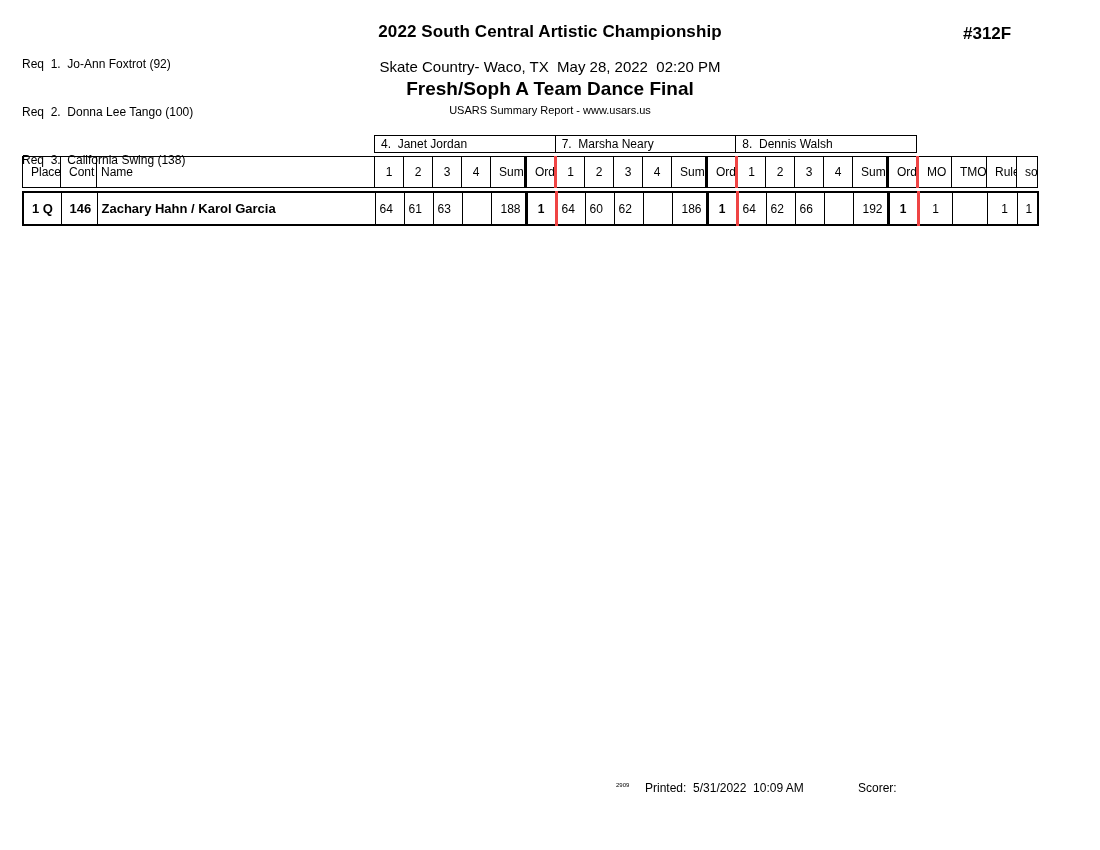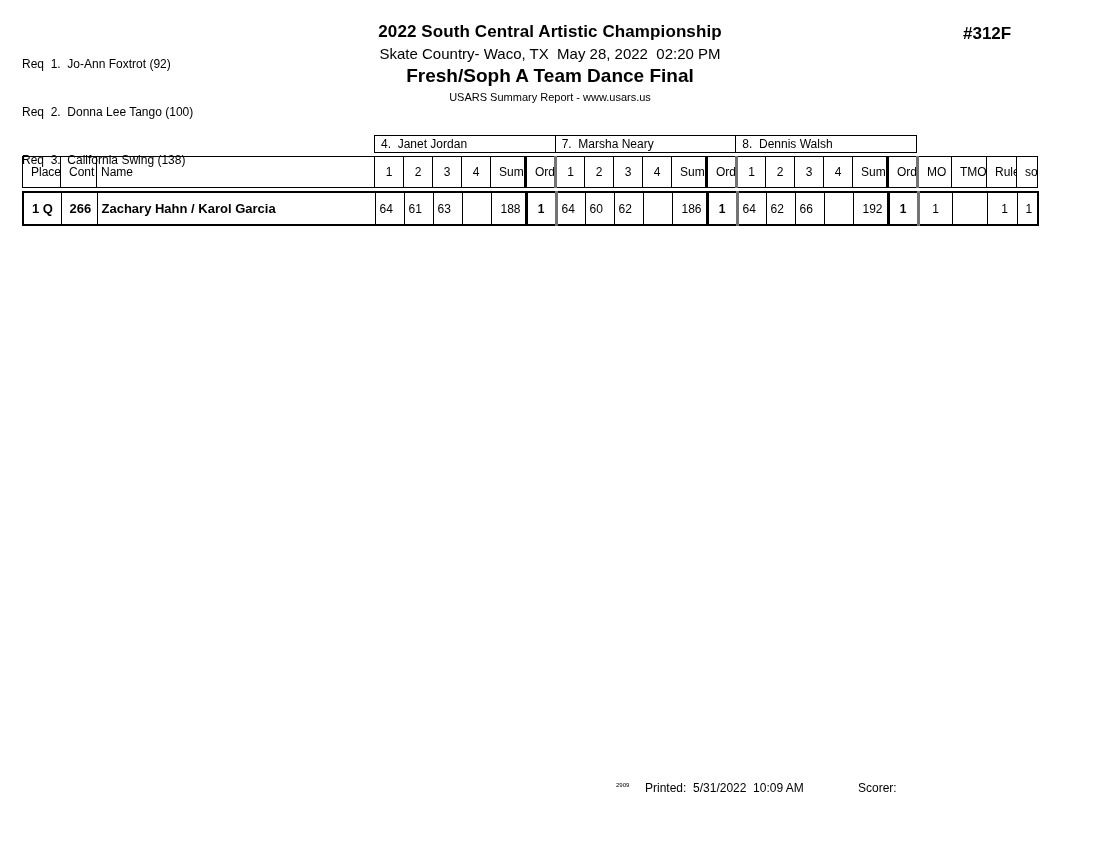--- a/index.html
+++ b/index.html
@@ -6,39 +6,39 @@
   html,body { background:#ffffff; }
   .page {
     position:relative; width:1100px; height:850px; background:#ffffff;
     font-family:"Liberation Sans", sans-serif; color:#000; overflow:hidden;
   }
   
   .req-list { position:absolute; left:22px; top:24px; font-size:12px; line-height:16px; white-space:pre; }
   
   .center-header { position:absolute; left:0; top:22px; width:1100px; text-align:center; }
   .title       { font-size:17px; font-weight:bold; letter-spacing:0.1px; }
-  .venue       { font-size:15px; margin-top:3px; white-space:pre; }
+  .venue       { font-size:15px; margin-top:16px; white-space:pre; }
   .event       { font-size:19px; font-weight:bold; margin-top:3px; }
   .report-type { font-size:11px; margin-top:4px; }
   .doc-number  { position:absolute; left:963px; top:24px; font-size:17px; font-weight:bold; }
 
   
   .table-area { position:absolute; left:22px; top:135px; }
   table.t { border-collapse:collapse; table-layout:fixed; }
   .judges-row { margin-left:352px; width:543px; }
   .judges-row td {
     border:1px solid #000; height:17px; font-size:12px;
     text-align:left; padding:0 0 0 6px; white-space:pre; overflow:hidden;
   }
   .grid { width:1015px; margin-top:3px; }
   .grid td {
     border:1px solid #000; height:23px; font-size:12px; text-align:center;
     padding:8px; overflow:hidden; white-space:nowrap; vertical-align:middle;
   }
-  .grid td.ord { border-left:3px solid #000; border-right:3px solid #737373; }
+  .grid td.ord { border-left:3px solid #000; border-right:3px solid #ef4444; }
   table.body { border:2px solid #000; }
   td.l { text-align:left; padding-left:4px; }
   td.r { text-align:center; padding-right:3px; }
   .body td.big { font-weight:bold; font-size:13px; }
   .body td.ord { font-weight:bold; }
 
   
   .footer-version { position:absolute; left:616px; top:782px; font-size:6px; letter-spacing:0; }
   .footer-printed { position:absolute; left:645px; top:781px; font-size:12px; white-space:pre; }
   .footer-scorer  { position:absolute; left:858px; top:781px; font-size:12px; }
@@ -162,21 +162,21 @@
           <col style="width:35px">
           <col style="width:30px">
         <col style="width:34px">
           <col style="width:35px">
           <col style="width:30px">
           <col style="width:21px">
       </colgroup>
       <tbody>
           <tr>
         <td class="big">1 Q</td>
-        <td class="big">266</td>
+        <td class="big">146</td>
         <td class="big l">Zachary Hahn / Karol Garcia</td>
 
         <td class="l">64</td>
         <td class="l">61</td>
         <td class="l">63</td>
         <td class="l"></td>
         <td class="r">188</td>
         <td class="ord">1</td>
 
         <td class="l">64</td>

